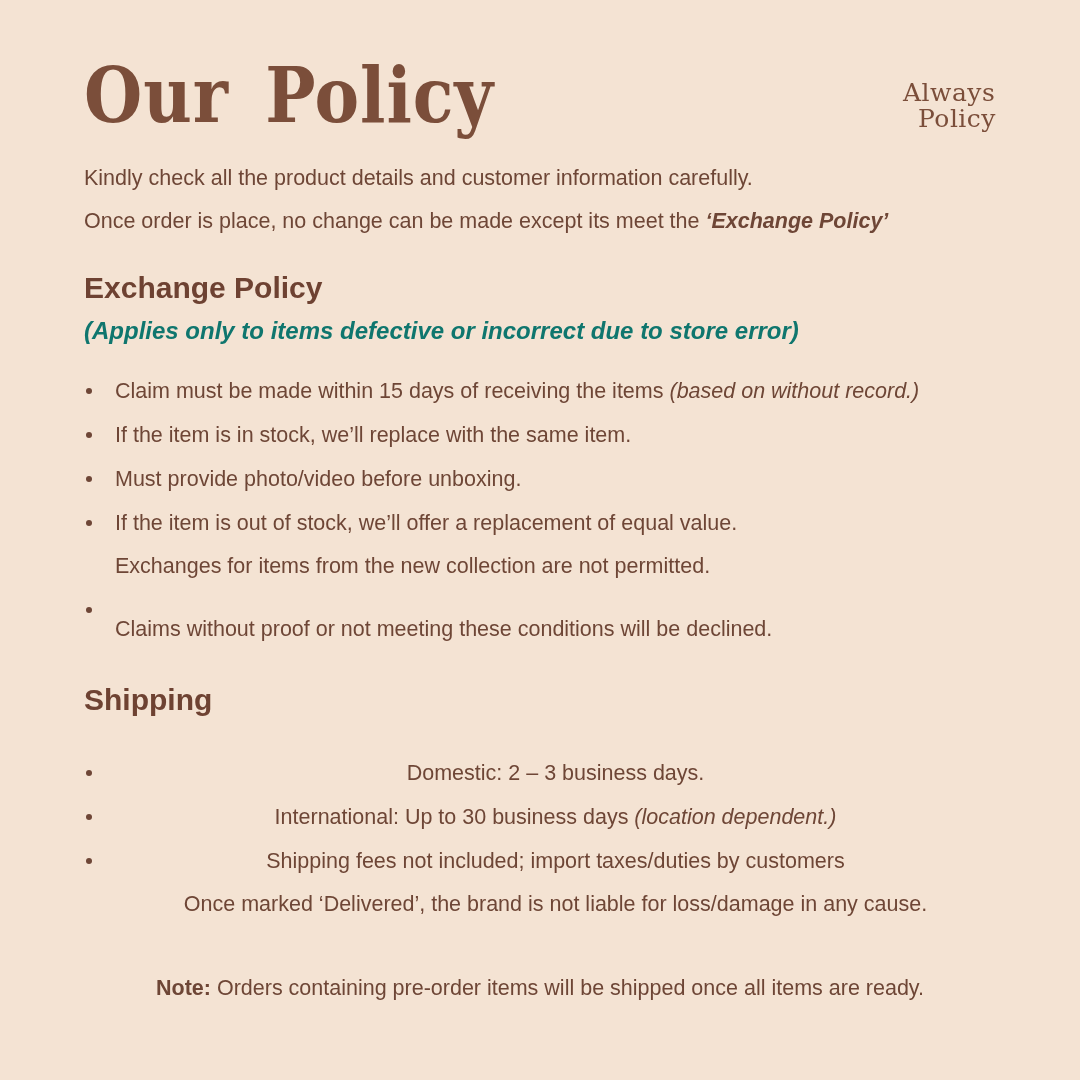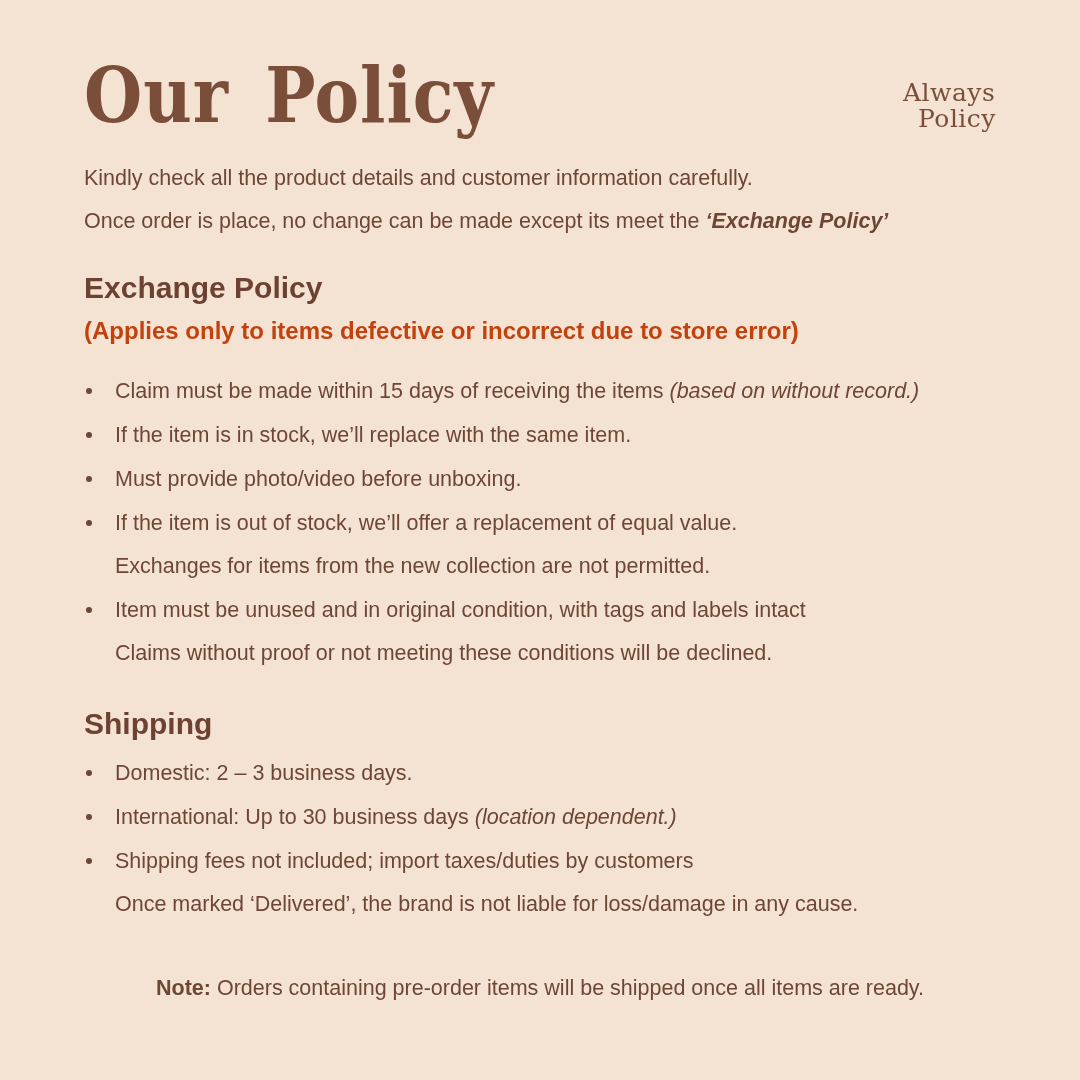--- a/index.html
+++ b/index.html
@@ -80,21 +80,22 @@
   .section-heading {
     font-size: 30px;
     font-weight: 700;
     color: #6e4232;
     margin: 38px 0 0 0;
     line-height: 1.1;
   }
   .section-subheading {
     font-size: 24px;
     font-weight: 700;
-    color: #c2410c;
+    font-style: italic;
+    color: #0f766e;
     margin: 13px 0 0 0;
     line-height: 1.2;
   }
 
   .bullet-list {
     list-style: none;
     margin: 33px 0 0 0;
     padding: 0;
   }
   .bullet-item {
@@ -112,21 +113,21 @@
   }
   .bullet-body { flex: 1; }
   .bullet-line {
     margin: 0;
     font-size: 21.5px;
     line-height: 24px;
   }
   .bullet-continuation { margin-top: 19px; }
 
   .shipping-heading { margin-top: 42px; }
-  .shipping-list { margin-top: 21px; }
+  .shipping-list { margin-top: 45px; text-align: center; }
 
   .note {
     margin: 60px 0 0 0;
     text-align: center;
     font-size: 21.5px;
     line-height: 24px;
   }
   .note-label { font-weight: 700; }
 </style>
 </head>
@@ -181,21 +182,20 @@
     <span class="bullet-dot"></span>
     <div class="bullet-body">
       <p class="bullet-line"><span class="bullet-main">If the item is out of stock, we’ll offer a replacement of equal value.</span></p>
       <p class="bullet-line bullet-continuation">Exchanges for items from the new collection are not permitted.</p>
     </div>
   </li>
 
   <li class="bullet-item">
     <span class="bullet-dot"></span>
     <div class="bullet-body">
-      <p class="bullet-line"><span class="bullet-main">Item must be unused and in original condition, with tags and labels intact</span></p>
       <p class="bullet-line bullet-continuation">Claims without proof or not meeting these conditions will be declined.</p>
     </div>
   </li>
 </ul>
 
     <h2 class="section-heading shipping-heading">Shipping</h2>
 
     <ul class="bullet-list shipping-list" id="shipping-list">
   <li class="bullet-item">
     <span class="bullet-dot"></span>

